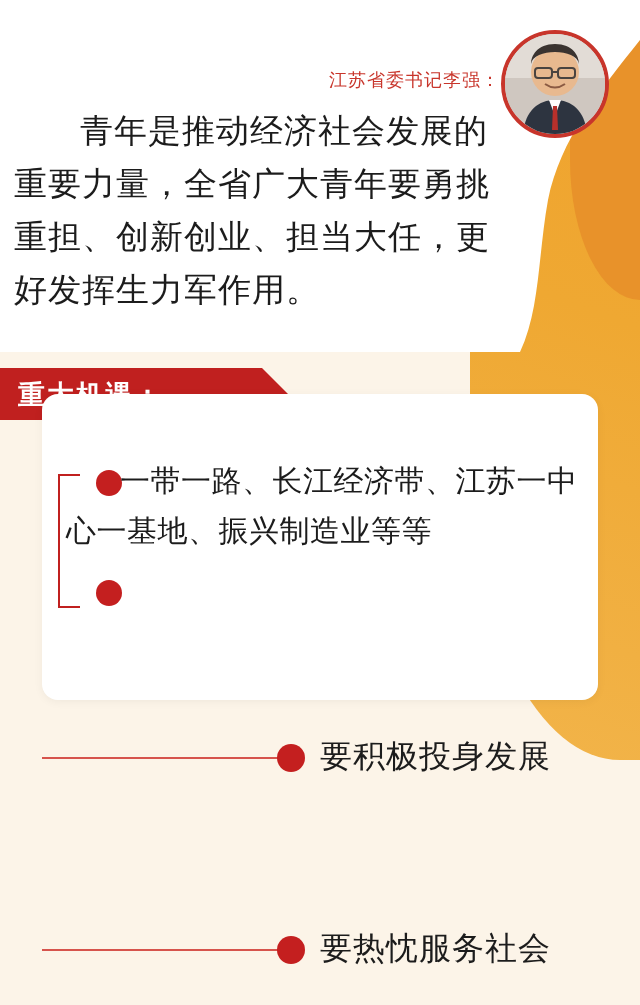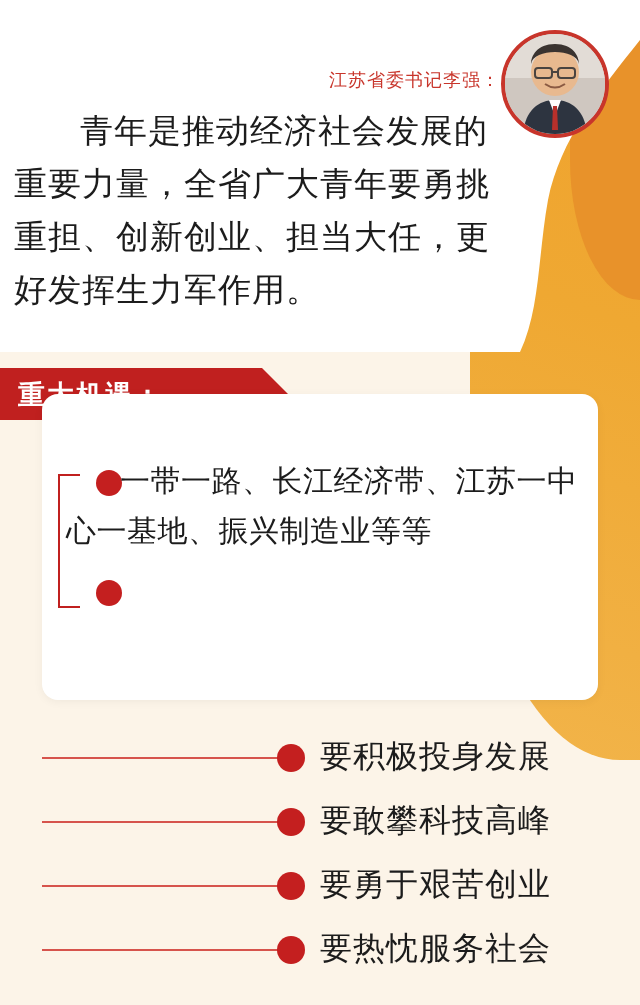--- a/index.html
+++ b/index.html
@@ -263,28 +263,18 @@
   <div class="dot dot-2"></div>
   <div class="card-item card-item-1">一带一路、长江经济带、江苏一中心一基地、振兴制造业等等</div>
 </div>
 
 <section class="bottom-list">
   <div class="brow brow-0">
     <div class="line"></div>
     <div class="bdot"></div>
     <div class="btext">要积极投身发展</div>
   </div>
-  <div class="brow brow-1">
-    <div class="line"></div>
-    <div class="bdot"></div>
-    <div class="btext">要敢攀科技高峰</div>
-  </div>
-  <div class="brow brow-2">
-    <div class="line"></div>
-    <div class="bdot"></div>
-    <div class="btext">要勇于艰苦创业</div>
-  </div>
   <div class="brow brow-3">
     <div class="line"></div>
     <div class="bdot"></div>
     <div class="btext">要热忱服务社会</div>
   </div>
 </section>
 
 </body></html>

